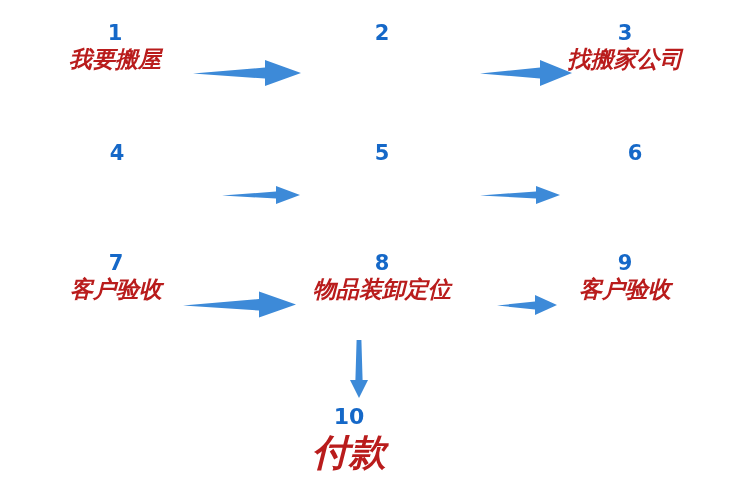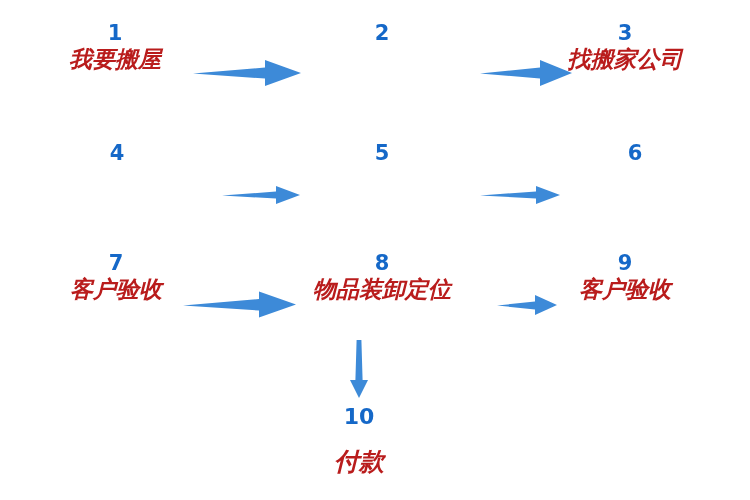--- a/index.html
+++ b/index.html
@@ -40,22 +40,22 @@
     font-weight: bold;
     color: #b91c1c;
     line-height: 1.15;
     margin-top: 2px;
     font-style: italic;
   }
   .step.final .step-num {
     font-size: 22px;
   }
   .step.final .step-label {
-    font-size: 25px;
-    margin-top: 20px;
+    font-size: 37px;
+    margin-top: 4px;
   }
 
   
   .arrow {
     position: absolute;
   }
   .arrow svg {
     display: block;
     overflow: visible;
   }
@@ -141,18 +141,18 @@
     <div class="step-num">9</div>
     <div class="step-label">客户验收</div>
   </div>
 
   <div class="arrow" style="left:344px; top:340px;">
     <svg width="30" height="58" viewBox="0 0 30 58" aria-hidden="true">
       <polygon points="12.6,0 17.4,0 18.6,40 24,40 15,58 6,40 11.4,40" fill="#3d8ad8"></polygon>
     </svg>
   </div>
 
-  <div class="step final" style="left:359px; top:405px;">
+  <div class="step final" style="left:349px; top:405px;">
     <div class="step-num">10</div>
     <div class="step-label">付款</div>
   </div>
 
 </div>
 
 </body></html>

